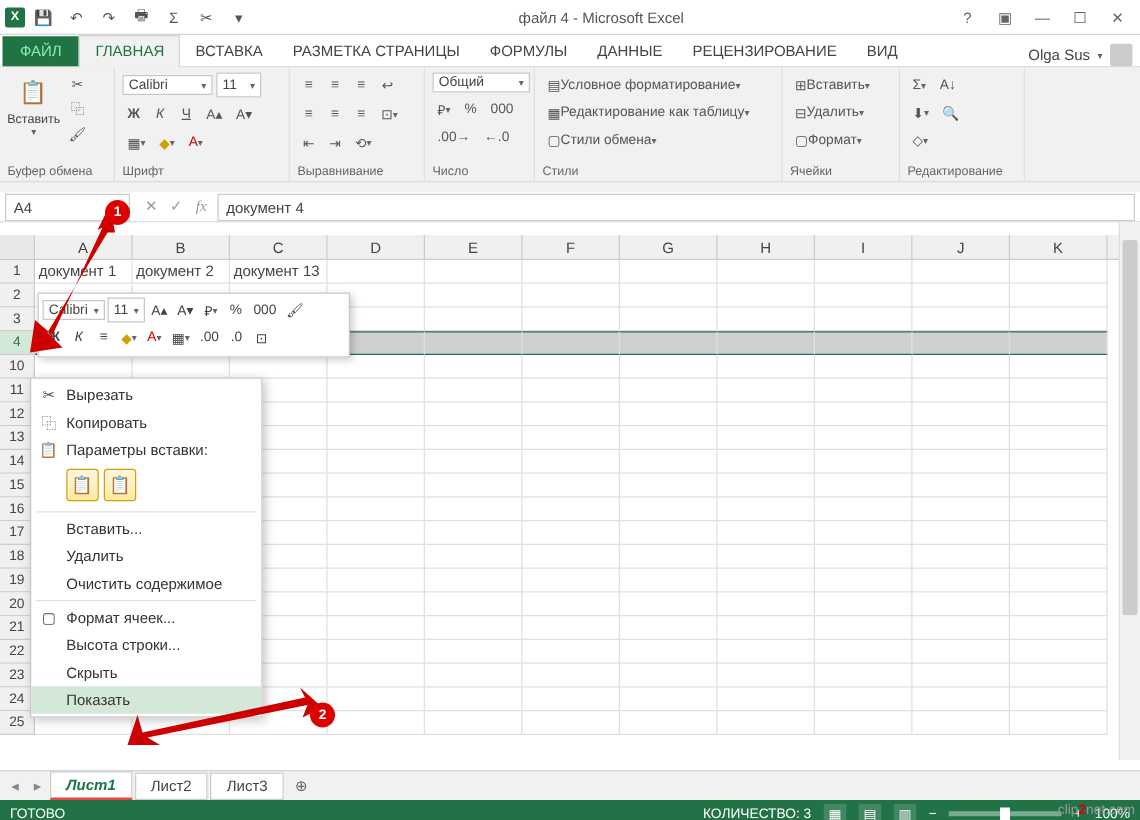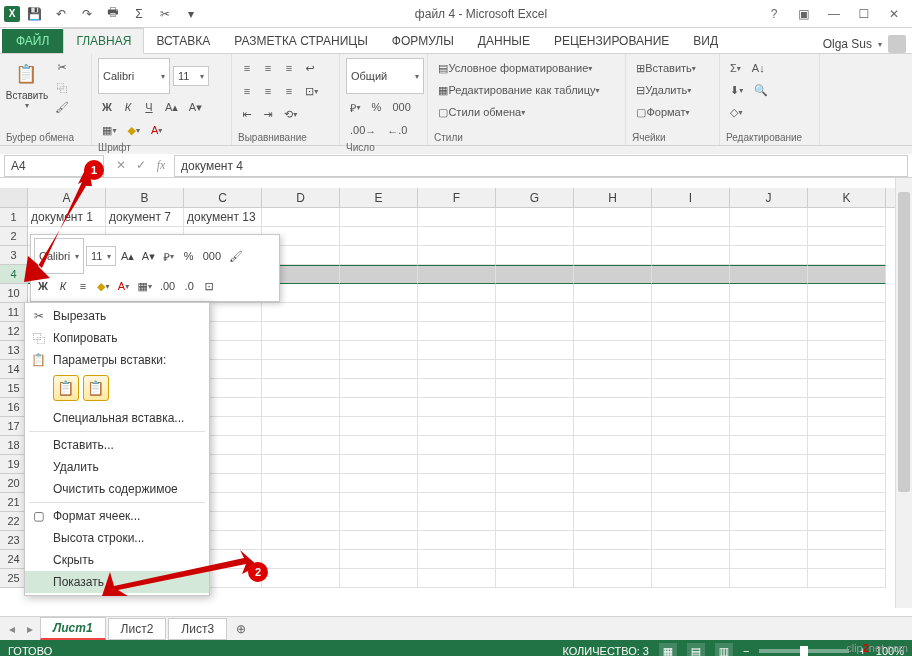--- a/index.html
+++ b/index.html
@@ -23,21 +23,21 @@
 .rgroup { border-right: 1px solid #e0e0e0; padding: 4px 6px 2px; display: flex; flex-direction: column; justify-content: space-between; }
 .rgroup .label { font-size: 10px; color: #666; padding-top: 2px; }
 .rgroup .content { flex: 1; display: flex; gap: 4px; align-items: flex-start; }
 .bigbtn { display: flex; flex-direction: column; align-items: center; width: 42px; padding: 2px; cursor: pointer; }
 .bigbtn .icon { width: 28px; height: 28px; display: flex; align-items: center; justify-content: center; font-size: 18px; }
 .bigbtn .txt { font-size: 10px; margin-top: 2px; }
 .stack { display: flex; flex-direction: column; gap: 2px; }
 .stack .sbtn { width: 20px; height: 18px; display: flex; align-items: center; justify-content: center; font-size: 11px; color: #555; cursor: pointer; }
 .row { display: flex; gap: 3px; align-items: center; }
 .row .rbtn { min-width: 18px; height: 20px; padding: 0 3px; display: flex; align-items: center; justify-content: center; font-size: 11px; color: #555; cursor: pointer; border: 1px solid transparent; }
-.font-combo { width: 72px; height: 36px; border: 1px solid #c8c8c8; background: #fff; font-size: 11px; padding: 0 4px; display: flex; align-items: center; justify-content: space-between; }
+.font-combo { width: 72px; height: 16px; border: 1px solid #c8c8c8; background: #fff; font-size: 11px; padding: 0 4px; display: flex; align-items: center; justify-content: space-between; }
 .size-combo { width: 36px; height: 20px; border: 1px solid #c8c8c8; background: #fff; font-size: 11px; padding: 0 4px; display: flex; align-items: center; justify-content: space-between; }
 .dd { font-size: 8px; color: #666; }
 
 .formula-bar { height: 24px; border-bottom: 1px solid #d4d4d4; display: flex; align-items: center; background: #fff; }
 .name-box { width: 100px; height: 22px; border: 1px solid #ccc; margin: 0 4px; font-size: 12px; padding: 0 6px; display: flex; align-items: center; justify-content: space-between; background: #fff; }
 .fb-btns { display: flex; gap: 2px; padding: 0 4px; color: #999; }
 .fb-btns span { width: 18px; text-align: center; cursor: pointer; }
 .fx { font-style: italic; font-family: serif; }
 .formula-input { flex: 1; height: 22px; border: 1px solid #ccc; padding: 0 6px; font-size: 12px; display: flex; align-items: center; background: #fff; margin-right: 4px; }
 
@@ -294,21 +294,21 @@
     <div class="col-h">G</div>
     <div class="col-h">H</div>
     <div class="col-h">I</div>
     <div class="col-h">J</div>
     <div class="col-h">K</div>
   </div>
   <div class="rows" id="rows-container">
       <div class="grow">
         <div class="row-h">1</div>
         <div class="cell">документ 1</div>
-        <div class="cell">документ 7</div>
+        <div class="cell">документ 2</div>
         <div class="cell">документ 13</div>
         <div class="cell"></div>
         <div class="cell"></div>
         <div class="cell"></div>
         <div class="cell"></div>
         <div class="cell"></div>
         <div class="cell"></div>
         <div class="cell"></div>
         <div class="cell"></div>
       </div>
@@ -621,23 +621,20 @@
       <span>Копировать</span>
     </div>
   <div class="citem">
       <span class="cicon">📋</span>
       <span>Параметры вставки:</span>
     </div>
   <div class="paste-opts">
     <div class="popt">📋</div>
     <div class="popt">📋</div>
   </div>
-  <div class="citem">
-      <span>Специальная вставка...</span>
-    </div>
   <div class="csep"></div>
   <div class="citem">
       <span>Вставить...</span>
     </div>
   <div class="citem">
       <span>Удалить</span>
     </div>
   <div class="citem">
       <span>Очистить содержимое</span>
     </div>

